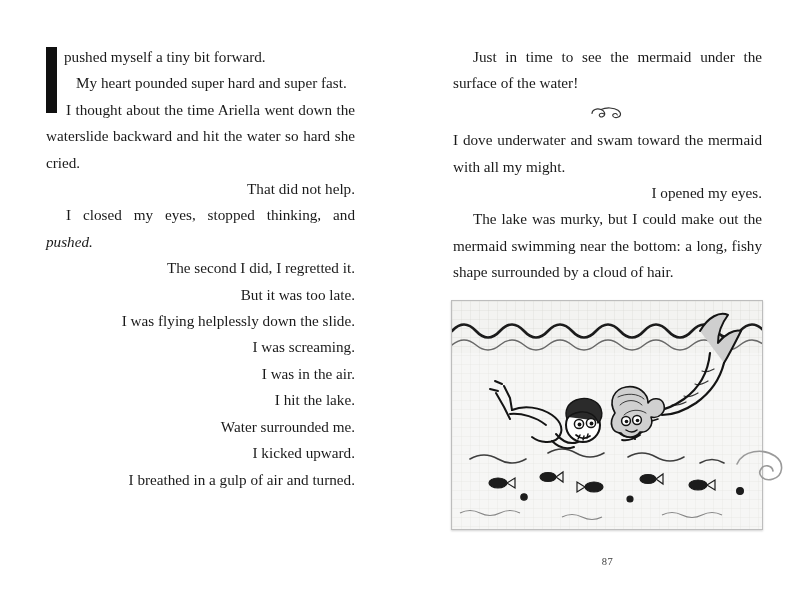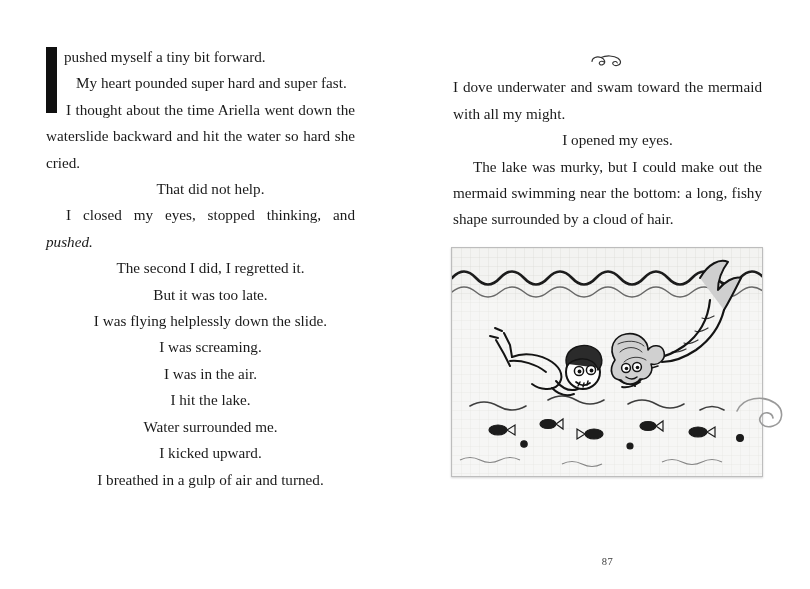--- a/index.html
+++ b/index.html
@@ -54,21 +54,21 @@
     -webkit-hyphens: none;
     hyphens: none;
   }
   p.indent {
     text-indent: 20px;
   }
   p.noindent {
     text-indent: 0;
   }
   p.nojust {
-    text-align: center;
+    text-align: right;
   }
   p.first-para {
     text-indent: 0;
     padding-left: 18px;
   }
   p.first-para-cont {
     text-indent: 20px;
     padding-left: 10px;
   }
   em {
@@ -140,20 +140,21 @@
       <p class="indent nojust">I was in the air.</p>
       <p class="indent nojust">I hit the lake.</p>
       <p class="indent nojust">Water surrounded me.</p>
       <p class="indent nojust">I kicked upward.</p>
       <p class="indent nojust">I breathed in a gulp of air and turned.</p>
     </div>
   </div>
 
   <div class="page page-right">
     <div class="col">
+      <p class="indent">Just in time to see the mermaid under the surface of the water!</p>
 
       <div class="ornament">
         <svg width="40" height="18" viewBox="0 0 40 18" fill="none" xmlns="http://www.w3.org/2000/svg" aria-hidden="true">
           <path d="M4 9.5 C4 5.5, 9 4, 13 5.5 C17 7, 18 11, 15 12.5 C12.5 13.8, 10.5 12, 11.5 10.3 C12.3 9, 14.5 8.8, 16 10" stroke="#333" stroke-width="1.1" fill="none" stroke-linecap="round"></path>
           <path d="M13 5.5 C18 3.2, 26 3.4, 30 6.2 C34 9, 33 13, 29 13.5 C25.5 14, 23.5 11.5, 25.5 10 C27 8.9, 29 9.6, 29.3 11" stroke="#333" stroke-width="1.1" fill="none" stroke-linecap="round"></path>
         </svg>
       </div>
 
       <p class="noindent">I dove underwater and swam toward the mermaid with all my might.</p>
       <p class="indent nojust">I opened my eyes.</p>

